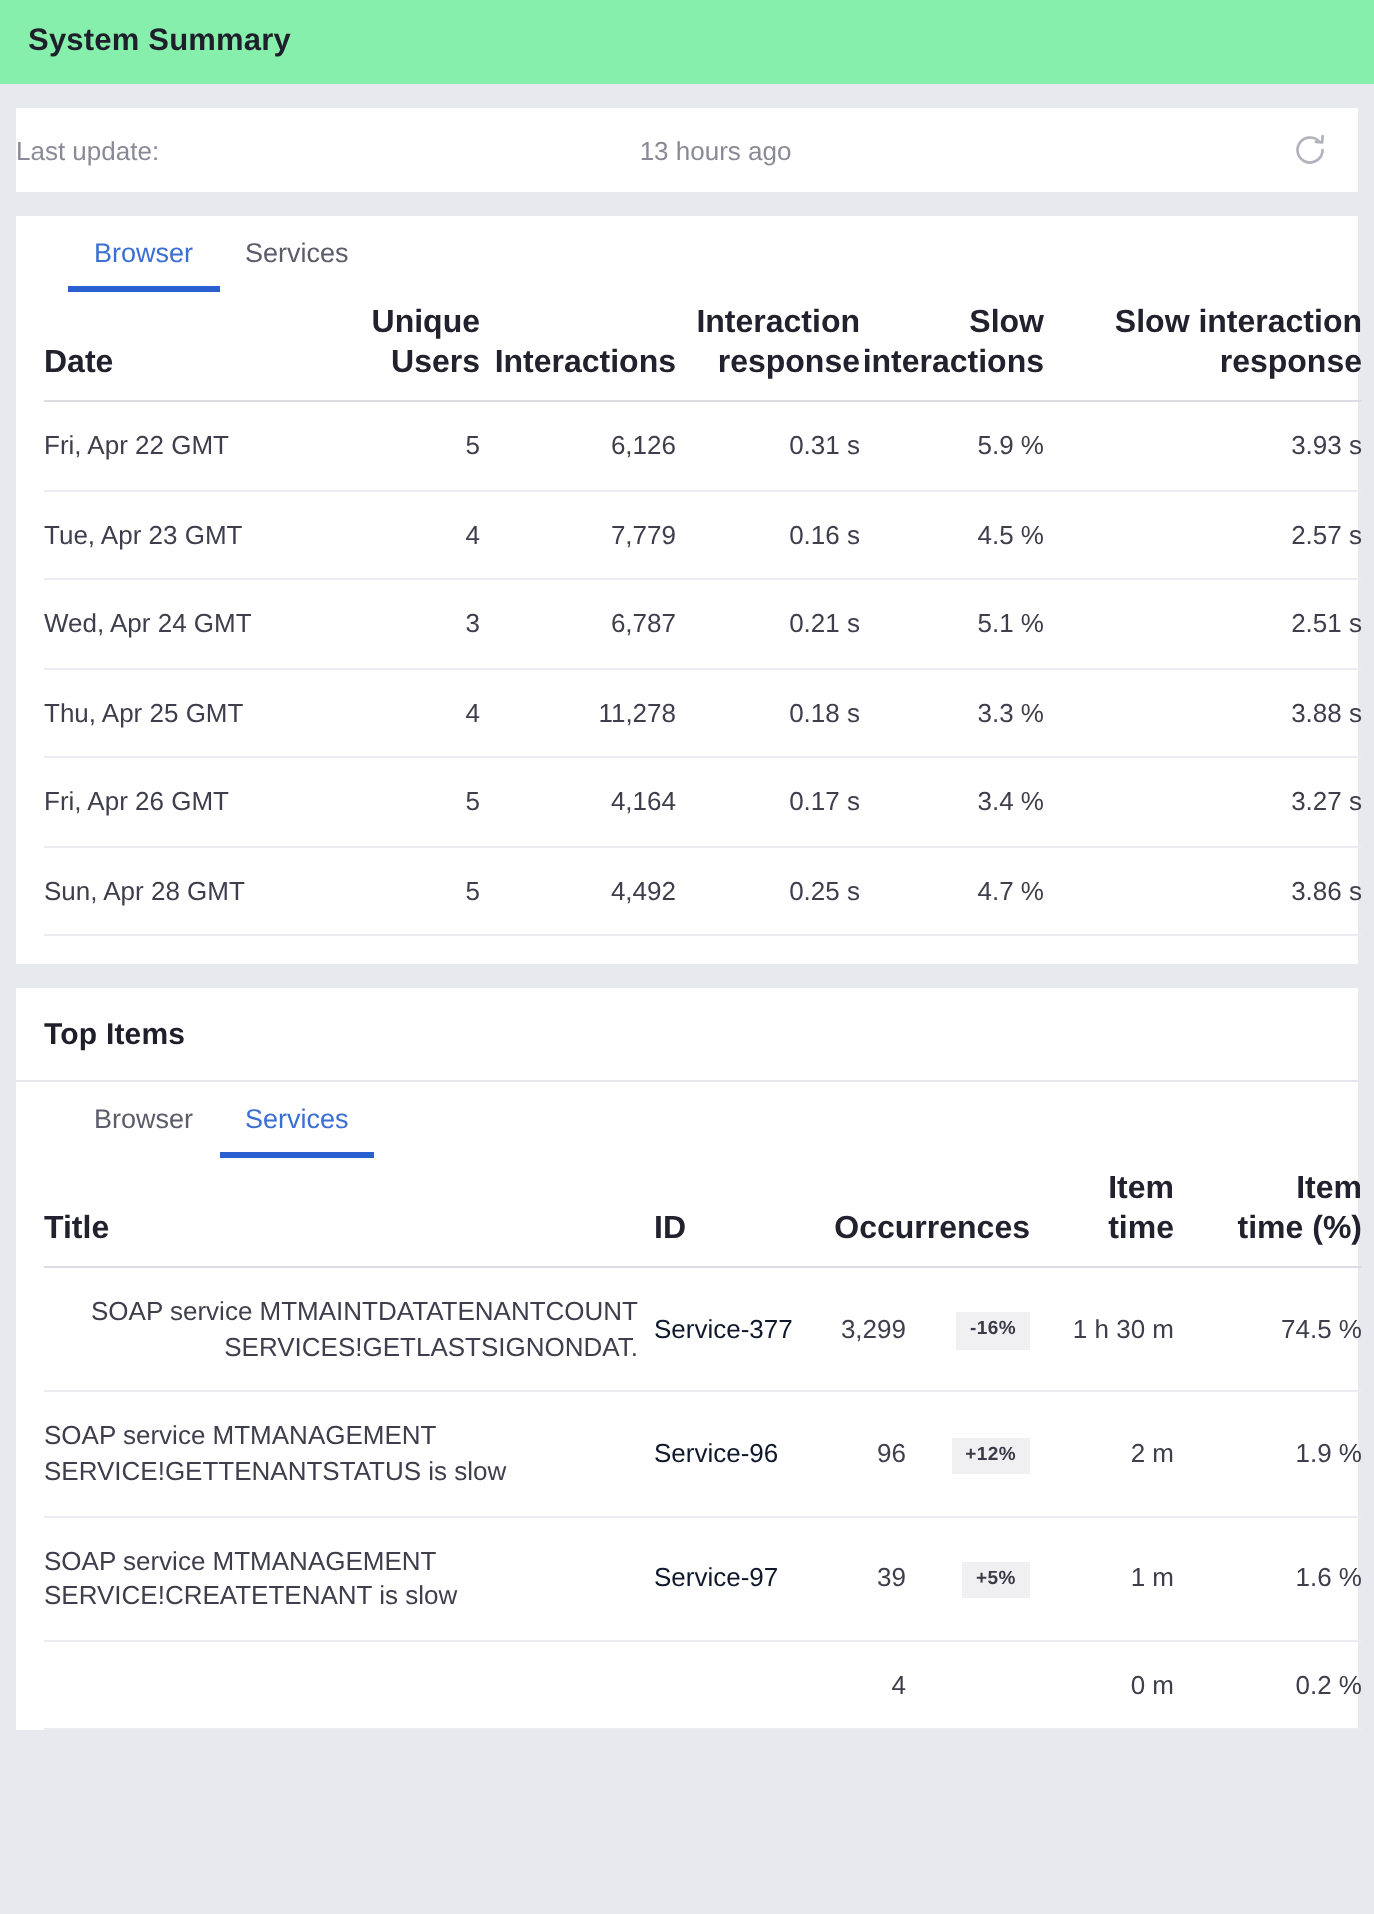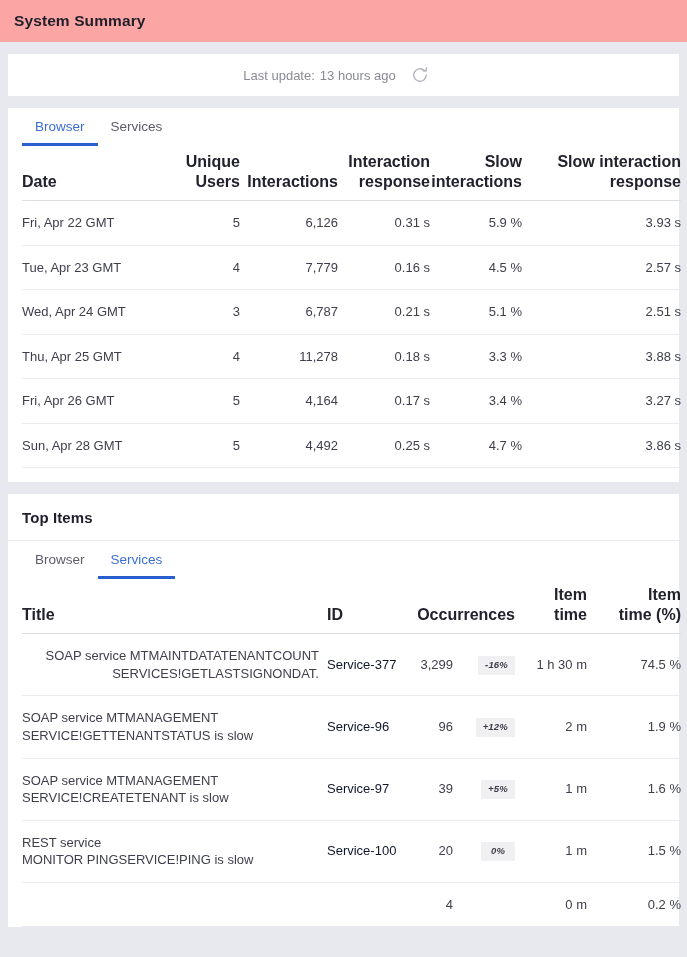--- a/index.html
+++ b/index.html
@@ -11,21 +11,21 @@
     height: 957px;
     background: #e8e8ef;
     font-family: "Liberation Sans", sans-serif;
     color: #2b2b36;
     overflow: hidden;
   }
 
   
   .app-header {
     height: 42px;
-    background: #fca5a5;
+    background: #86efac;
     display: flex;
     align-items: center;
     padding: 0 0 0 14px;
     box-sizing: border-box;
   }
   .app-header-title {
     font-size: 15.5px;
     font-weight: bold;
     color: #1f1f2b;
     letter-spacing: .1px;
@@ -37,21 +37,21 @@
     margin: 0 8px;
     box-sizing: border-box;
   }
   .spacer-12 { height: 12px; }
   .spacer-14 { height: 14px; }
 
   .update-bar {
     height: 42px;
     display: flex;
     align-items: center;
-    justify-content: center;
+    justify-content: space-between;
     padding-right: 14px;
   }
   .update-label {
     font-size: 13px;
     color: #8a8a97;
     margin-right: 5px;
   }
   .update-value {
     font-size: 13px;
     color: #8a8a97;
@@ -70,21 +70,21 @@
     font-weight: bold;
     color: #1f1f2b;
     padding: 15px 14px 14px 14px;
     border-bottom: 1px solid #e6e6ec;
     letter-spacing: .1px;
   }
 
   
   .tabs {
     display: flex;
-    padding: 0 14px;
+    padding: 0 26px;
     position: relative;
   }
   .tab {
     font-size: 13.5px;
     color: #5c5c6b;
     padding: 11px 13px 9px 13px;
     cursor: pointer;
     border-bottom: 3px solid transparent;
     white-space: nowrap;
   }
@@ -161,21 +161,20 @@
     display: inline-block;
     min-width: 34px;
     padding: 3px 7px;
     font-size: 9.5px;
     font-weight: bold;
     text-align: center;
     background: #f0f0f3;
     color: #3a3a48;
     letter-spacing: .2px;
     box-sizing: border-box;
-    font-style: italic;
   }
 </style>
 </head>
 <body>
 
 <div class="app-header">
   <div class="app-header-title">System Summary</div>
 </div>
 
 <div class="spacer-12"></div>
@@ -372,35 +371,20 @@
           <span class="link">Service-97</span>
         </td>
         <td class="ta-r">39</td>
         <td class="ta-r">
           <span class="badge">+5%</span>
         </td>
         <td class="ta-r">1 m</td>
         <td class="ta-r">1.6 %</td>
       </tr>
 
-      <tr>
-        <td class="cell-title">
-          <span class="l1">REST service</span>
-          <span class="l2">MONITOR PINGSERVICE!PING is slow</span>
-        </td>
-        <td class="ta-l">
-          <span class="link">Service-100</span>
-        </td>
-        <td class="ta-r">20</td>
-        <td class="ta-r">
-          <span class="badge">0%</span>
-        </td>
-        <td class="ta-r">1 m</td>
-        <td class="ta-r">1.5 %</td>
-      </tr>
 
       <tr>
         <td class="cell-title wrap-right">
           
           
         </td>
         <td class="ta-l">
           
         </td>
         <td class="ta-r">4</td>

